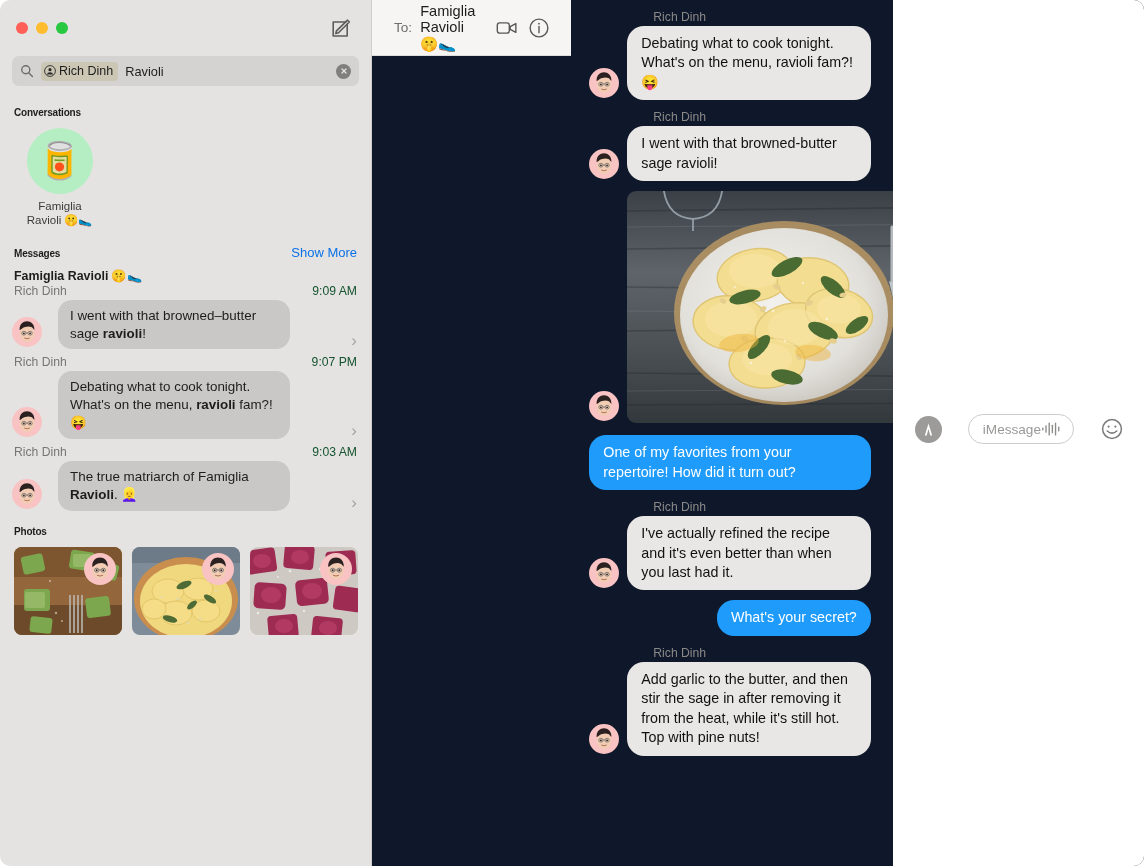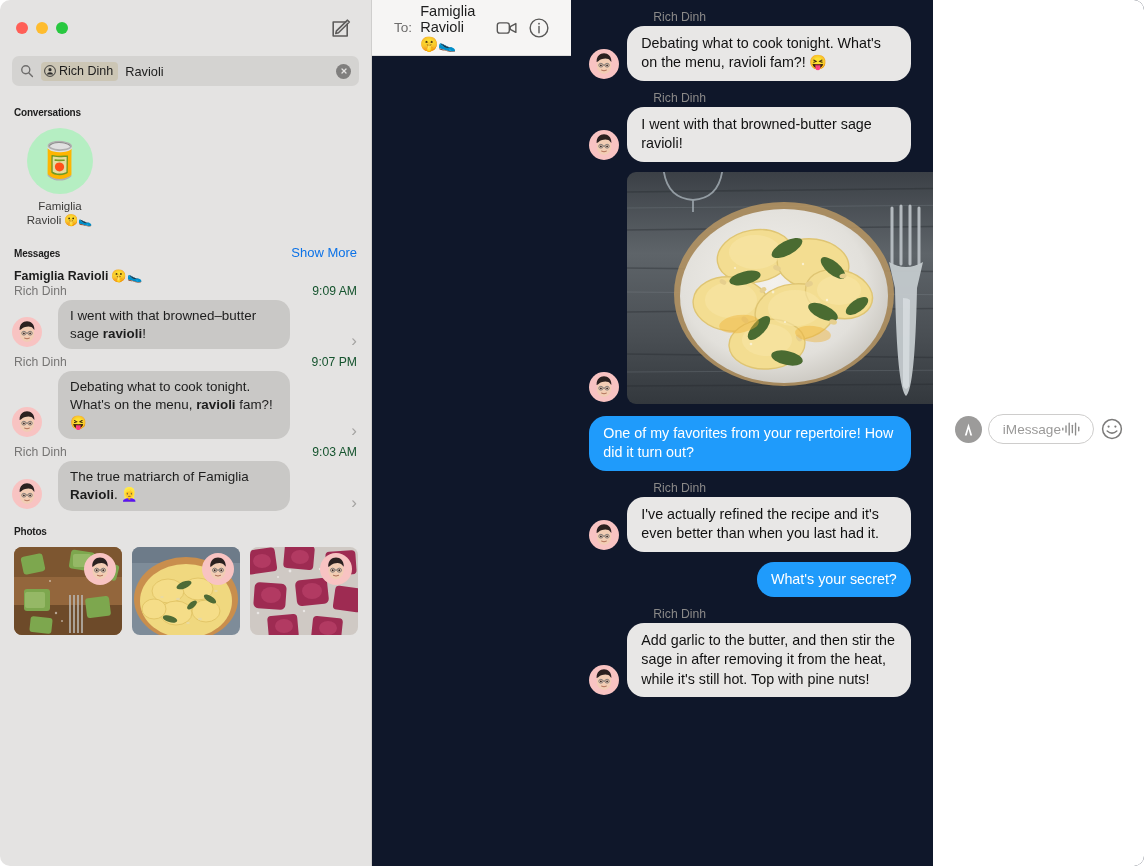--- a/index.html
+++ b/index.html
@@ -371,21 +371,21 @@
     align-self: center;
     cursor: pointer;
     color: #565554;
   }
 
   
   .composer {
     flex: 0 0 62px;
     display: flex;
     align-items: center;
-    gap: 6px;
+    gap: 26px;
     padding: 0 20px 8px 22px;
     background: #fff;
   }
   .appstore-btn {
     width: 27px; height: 27px;
     border-radius: 50%;
     background: #9c9b9a;
     color: #fff;
     display: flex; align-items: center; justify-content: center;
     flex: 0 0 27px;

